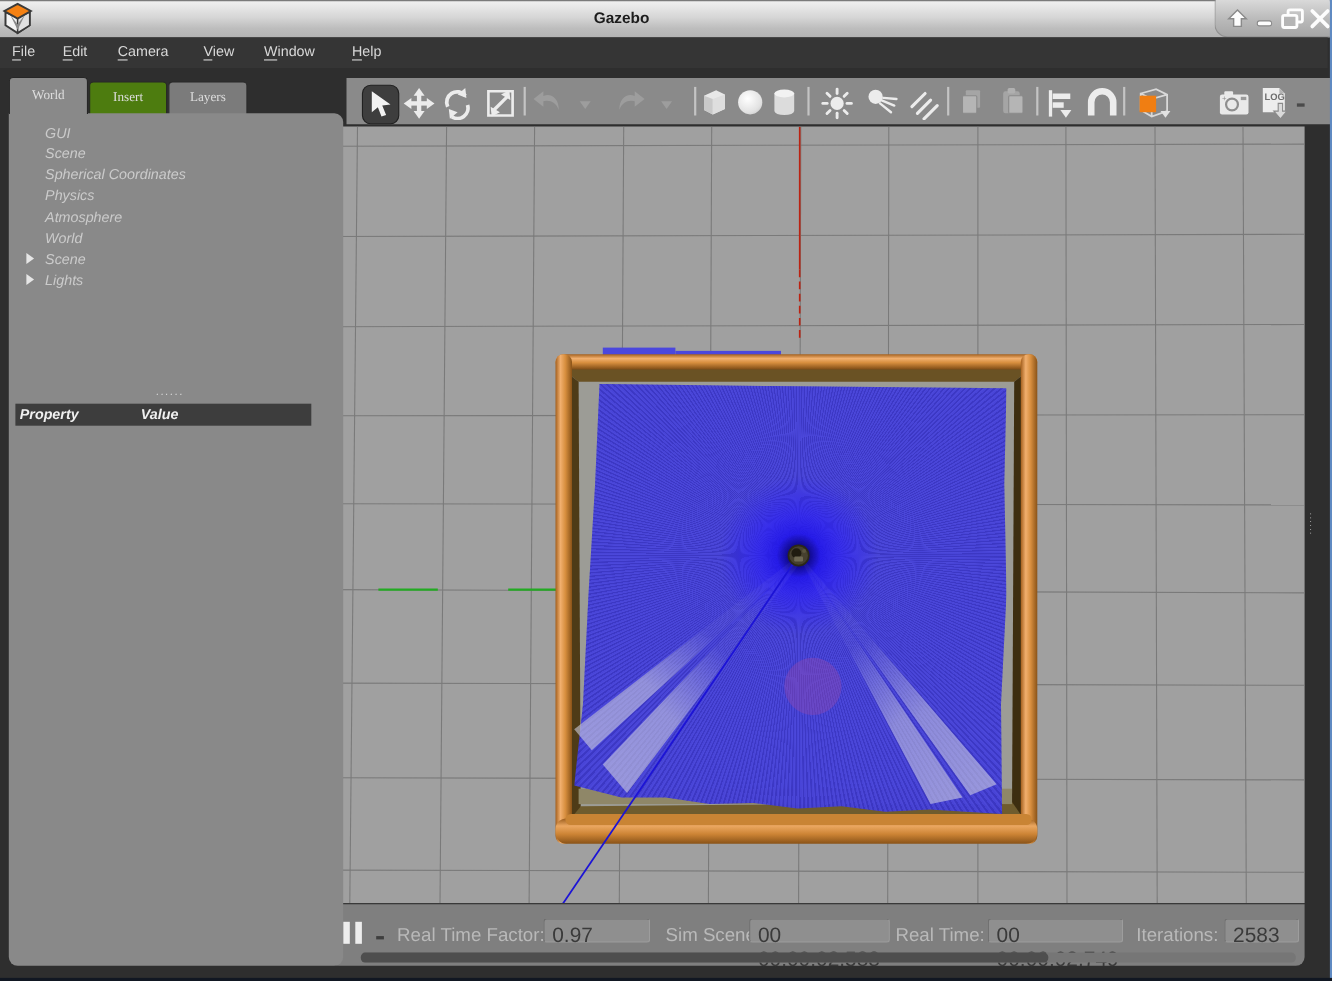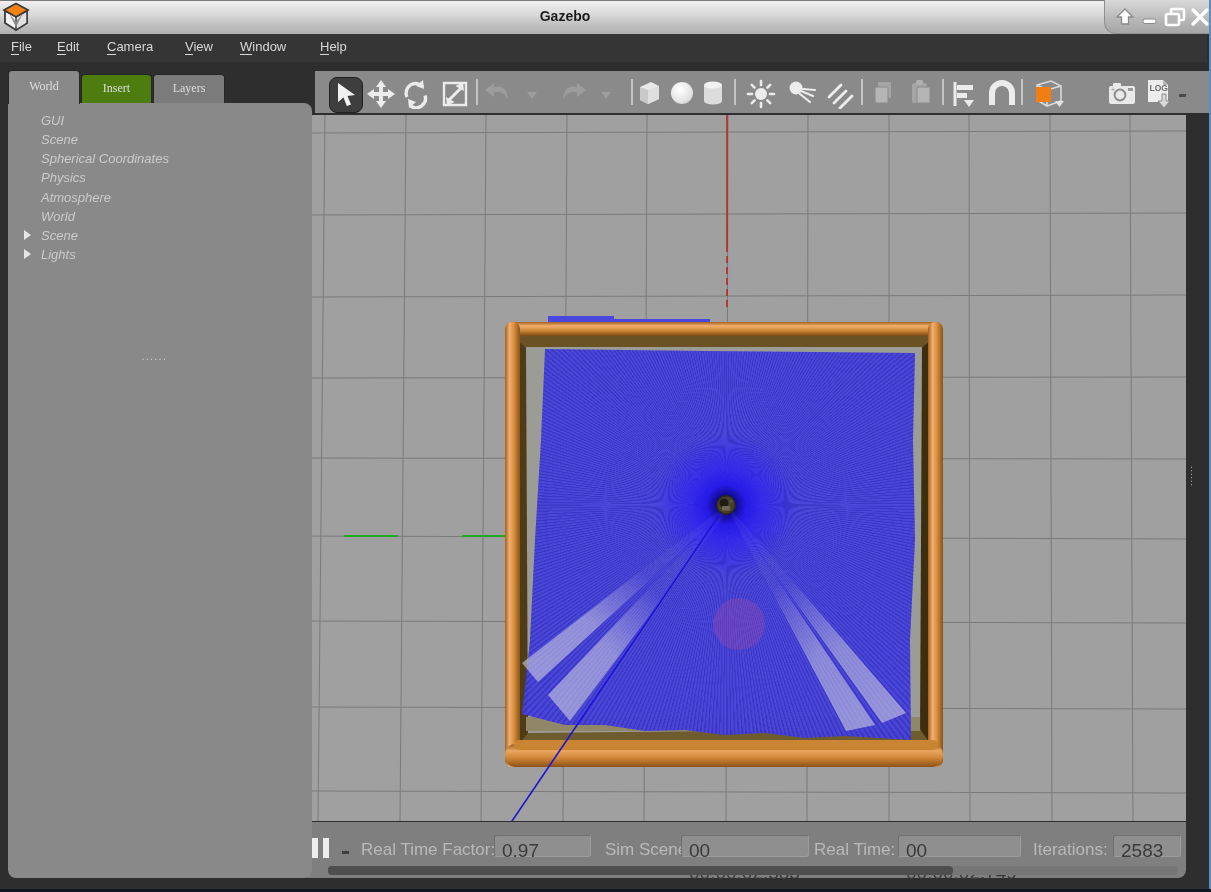--- a/index.html
+++ b/index.html
@@ -104,20 +104,24 @@
     <div class="tree" style="top:29px">Scene</div>
     <div class="tree" style="top:48px">Spherical Coordinates</div>
     <div class="tree" style="top:67px">Physics</div>
     <div class="tree" style="top:87px">Atmosphere</div>
     <div class="tree" style="top:106px">World</div>
     <div class="arr" style="top:127px"></div>
     <div class="tree" style="top:125px">Scene</div>
     <div class="arr" style="top:146px"></div>
     <div class="tree" style="top:144px">Lights</div>
     <div class="hdots">......</div>
+    <div id="pvheader">
+      <span class="p">Property</span>
+      <span class="v">Value</span>
+    </div>
   </div>
   <div class="abs vdots" style="left:290px;top:466px;">......</div>
   <div class="abs vdots" style="left:1192px;top:466px;">......</div>
 
   <div id="toolbar" class="abs">
     <div class="abs" style="left:14px;top:6px;width:32px;height:34px;background:#3e3e3e;border-radius:8px;border:1px solid #202020"></div>
     <svg class="abs" style="left:17px;top:9px" width="28" height="28" viewBox="0 0 28 28">
       <path d="M6 3 L23 15 L15.5 16 L19 24.5 L14.8 26 L11.5 17.5 L6 22 Z" fill="#f2f2f2"></path>
     </svg>
     <svg class="abs" style="left:51px;top:8px" width="30" height="30" viewBox="0 0 30 30">

